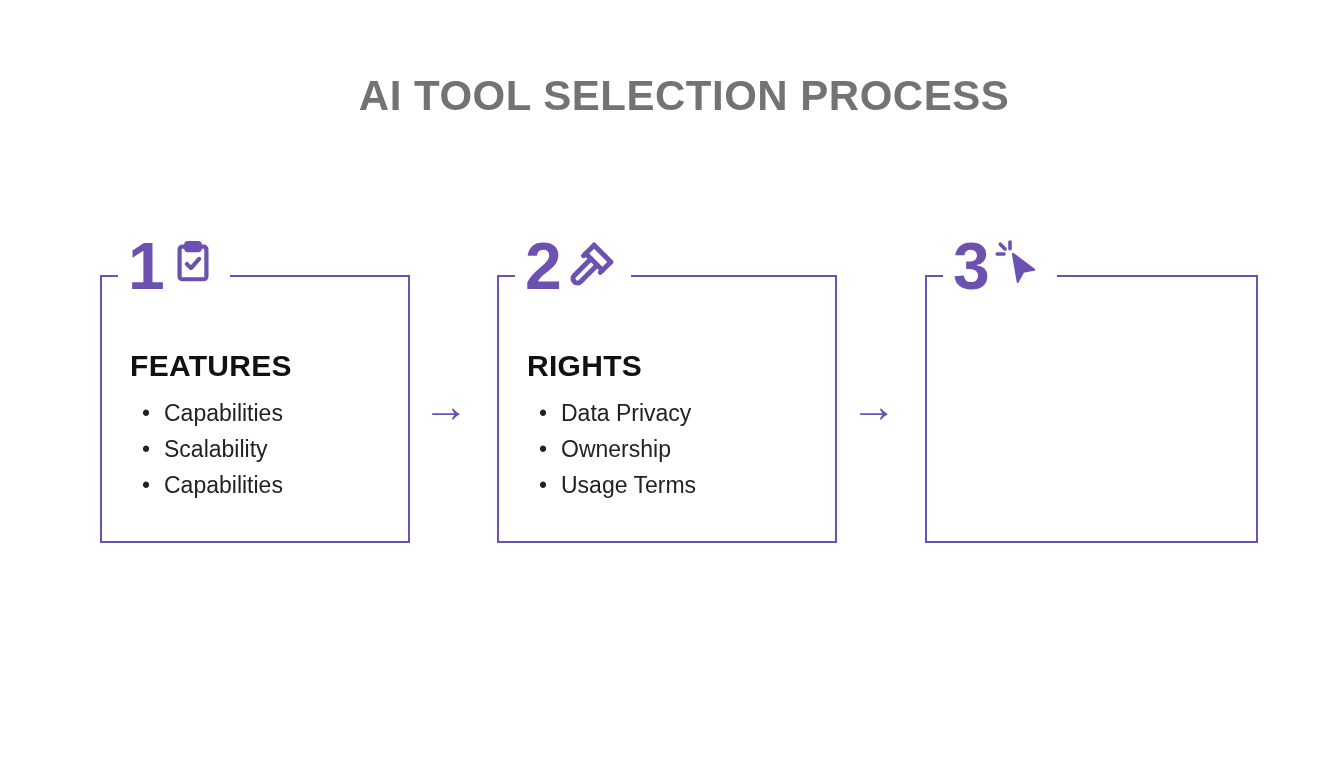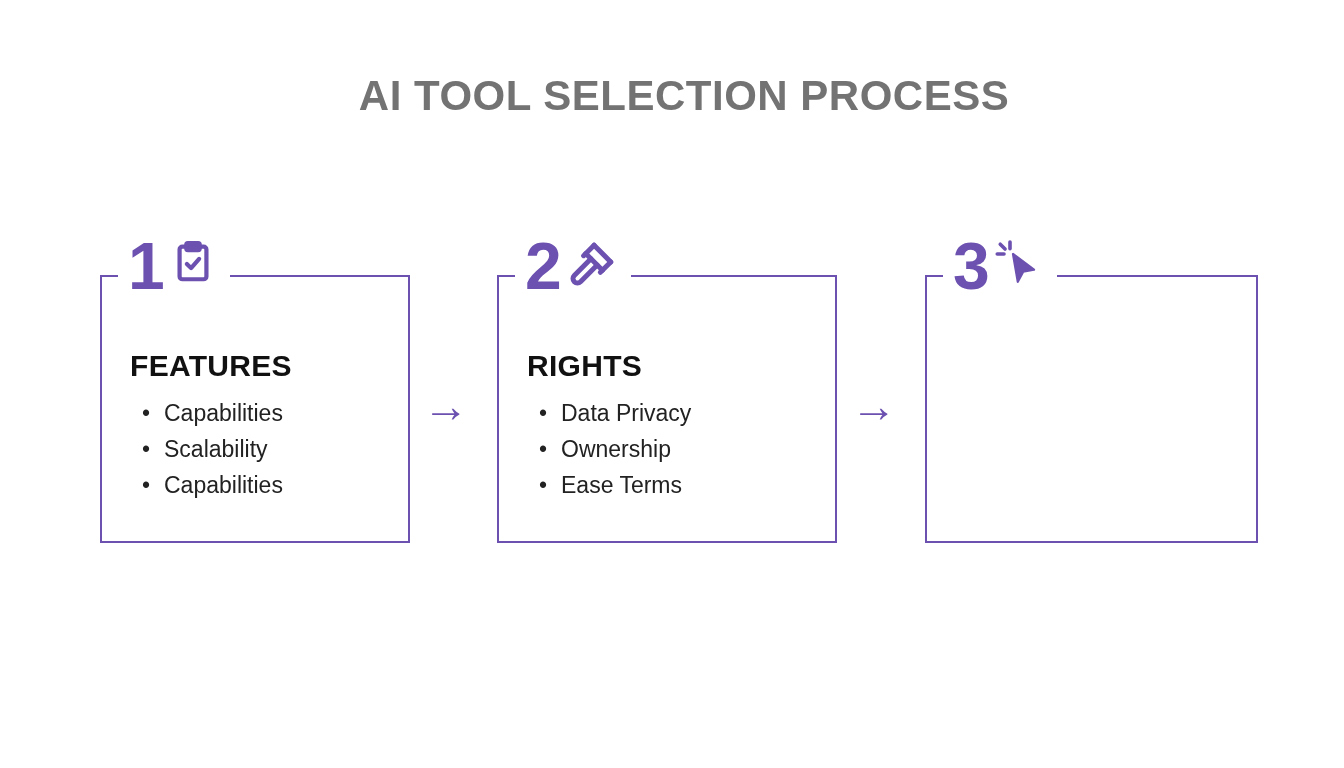--- a/index.html
+++ b/index.html
@@ -137,21 +137,21 @@
           <path d="m9 7 8 8"></path>
           <path d="m21 11-8-8"></path>
         </svg>
       </span>
     </div>
     <div class="box-content">
       <div class="step-title">RIGHTS</div>
       <ul class="step-items">
         <li>Data Privacy</li>
         <li>Ownership</li>
-        <li>Ease Terms</li>
+        <li>Usage Terms</li>
       </ul>
     </div>
   </div>
 
   <div class="arrow arrow-2">→</div>
 
   <div class="step-box box-3">
     <div class="badge">
       <span class="step-number">3</span>
       <span>

